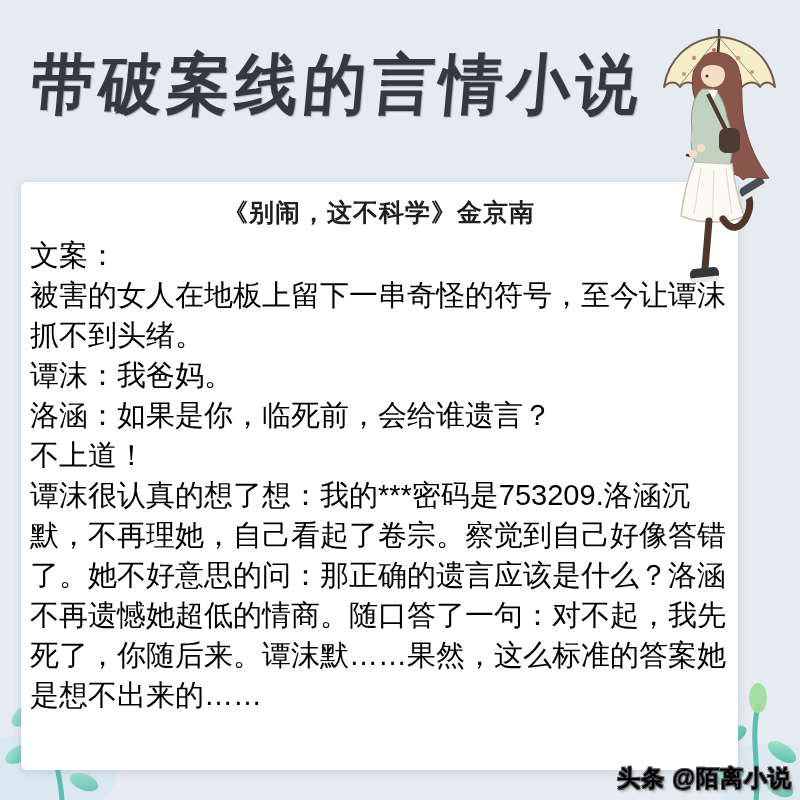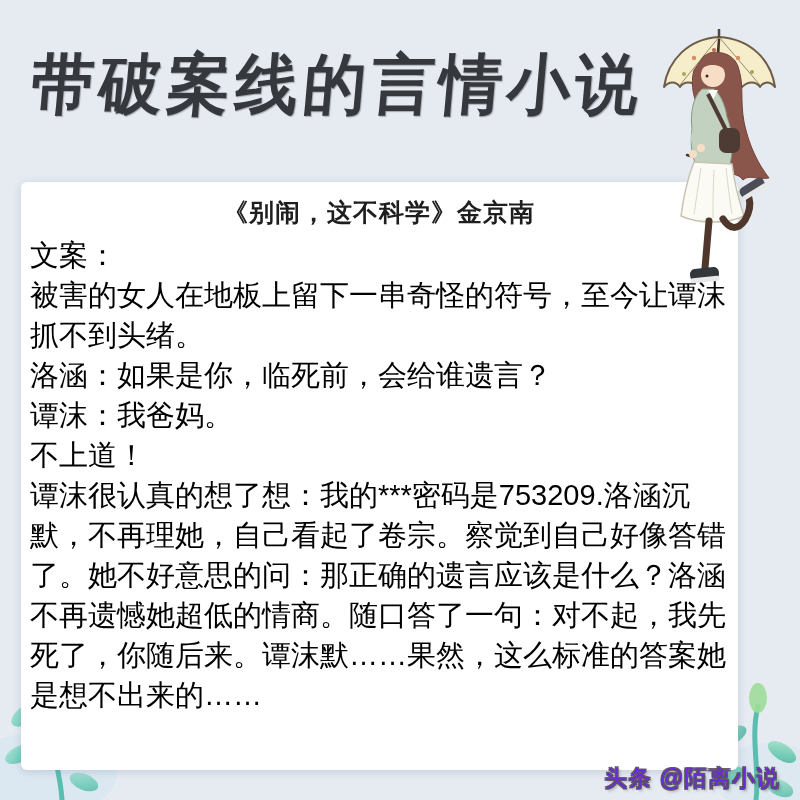--- a/index.html
+++ b/index.html
@@ -71,25 +71,25 @@
   .plant-right {
     position: absolute;
     right: 0; bottom: 0;
     width: 100px; height: 122px;
     z-index: 1;
   }
 
   
   .watermark {
     position: absolute;
-    right: 20px; bottom: 6px;
+    right: 8px; bottom: 6px;
     font-size: 23px;
-    font-weight: normal;
+    font-weight: bold;
     letter-spacing: 1px;
-    color: #6d28d9;
+    color: #000000;
     text-shadow:
       1px 1px 0 #5a5a5e, -1px -1px 0 #5a5a5e,
       1px -1px 0 #5a5a5e, -1px 1px 0 #5a5a5e,
       2px 2px 3px rgba(70,70,75,.55);
     z-index: 4;
   }
 </style>
 </head>
 <body style="background: rgb(230, 235, 242);">
 
@@ -143,22 +143,22 @@
     <rect x="34" y="240" width="29" height="12" rx="5" fill="#33363b"></rect>
     <rect x="34" y="249" width="29" height="5" rx="2.5" fill="#e8e8e8"></rect>
   </g>
 </svg>
 
 <div class="card">
   <div class="book-title">《别闹，这不科学》金京南</div>
   <div class="body-text">
     <p>文案：</p>
     <p>被害的女人在地板上留下一串奇怪的符号，至今让谭沫抓不到头绪。</p>
+    <p>谭沫：我爸妈。</p>
     <p>洛涵：如果是你，临死前，会给谁遗言？</p>
-    <p>谭沫：我爸妈。</p>
     <p>不上道！</p>
     <p>谭沫很认真的想了想：我的***密码是753209.洛涵沉默，不再理她，自己看起了卷宗。察觉到自己好像答错了。她不好意思的问：那正确的遗言应该是什么？洛涵不再遗憾她超低的情商。随口答了一句：对不起，我先死了，你随后来。谭沫默……果然，这么标准的答案她是想不出来的……</p>
   </div>
 </div>
 
 <svg class="plant-left" viewBox="0 0 118 158" aria-hidden="true">
   <defs>
     <linearGradient id="tealGrad" x1="0" y1="0" x2="1" y2="1">
       <stop offset="0" stop-color="#9fe4d2"></stop>
       <stop offset="1" stop-color="#3fb39f"></stop>

